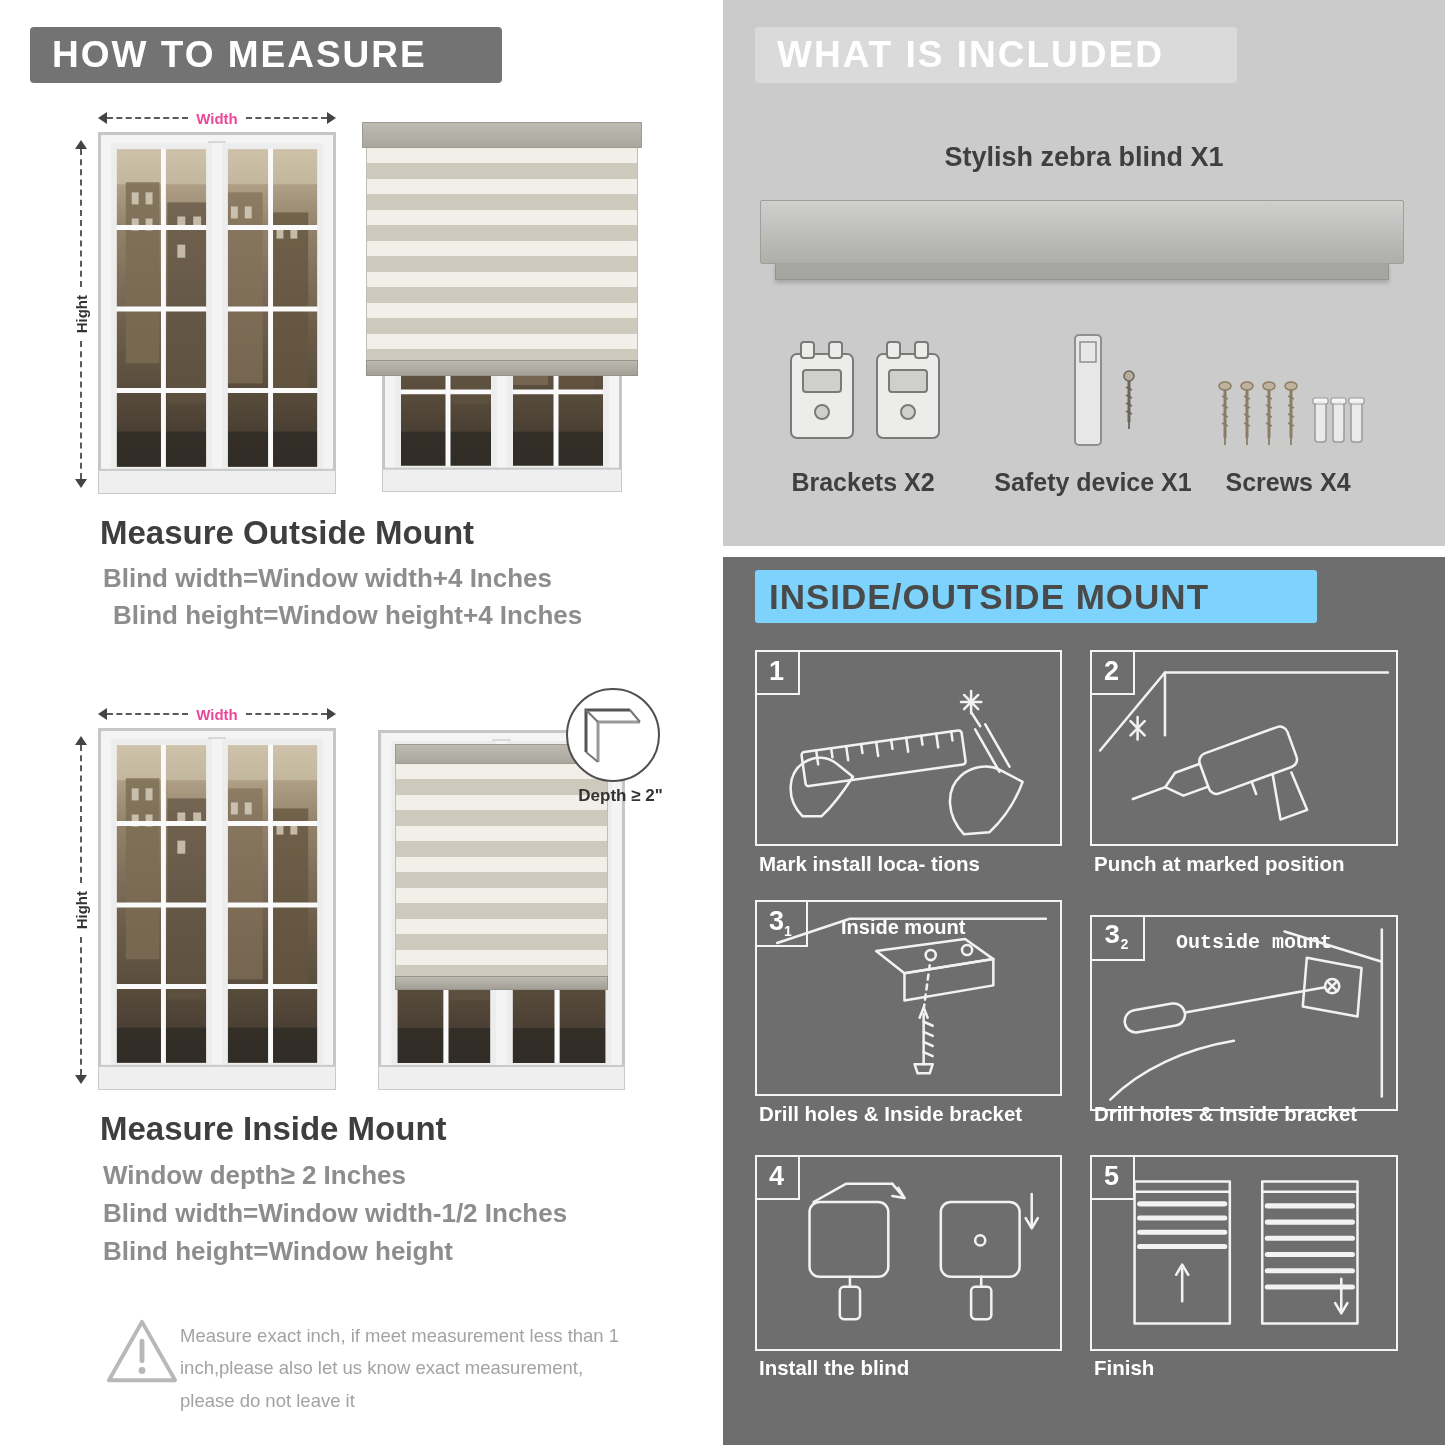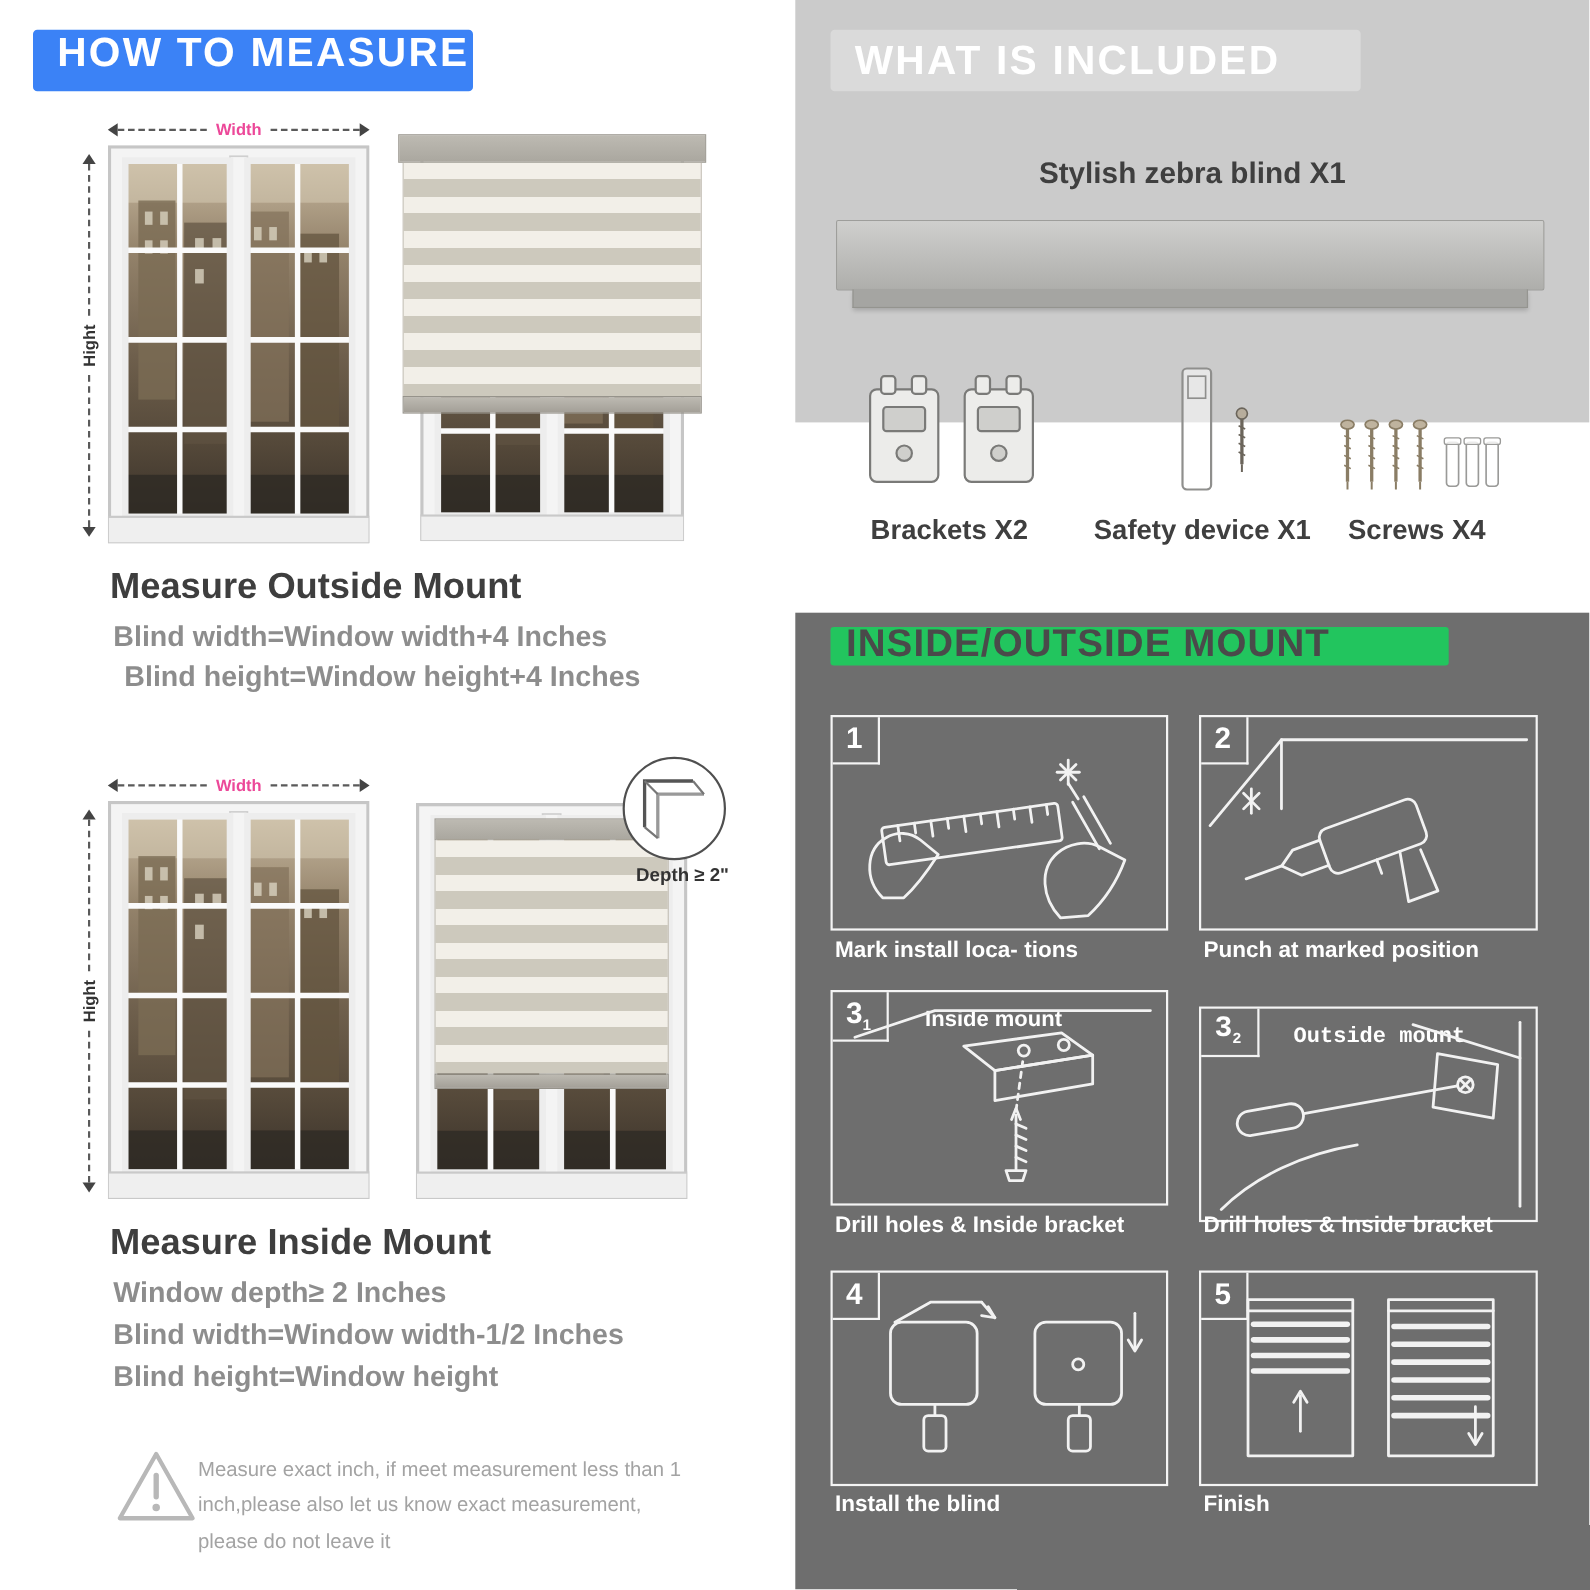--- a/index.html
+++ b/index.html
@@ -7,24 +7,24 @@
   body {
     font-family:"Liberation Sans", sans-serif;
     background:#ffffff;
     position:relative;
     overflow:hidden;
   }
   .abs { position:absolute; }
 
   
   .htm-banner {
-    left:30px; top:27px; width:400px; height:56px;
-    background:#3b82f6; border-radius:4px;
+    left:30px; top:27px; width:472px; height:56px;
+    background:#737373; border-radius:4px;
     color:#fff; font-size:37px; font-weight:bold; letter-spacing:2px;
-    display:flex; align-items:flex-start; padding-left:22px;
+    display:flex; align-items:center; padding-left:22px;
   }
   .section-title { font-size:33px; font-weight:bold; color:#3e3e3e; }
   .measure-line { font-size:26px; font-weight:bold; color:#8d8d8d; }
 
   
   .warrow { display:flex; align-items:center; height:16px; }
   .warrow .dash { flex:1; border-top:2px dashed #5a5a5a; height:0; }
   .warrow .alabel { font-size:15px; color:#ec4899; padding:0 8px; font-weight:bold; white-space:nowrap; }
   .ah { width:0; height:0; border:6px solid transparent; }
   .ah.l { border-left:none; border-right:9px solid #444; }
@@ -51,44 +51,44 @@
 
   .depth-circle {
     width:94px; height:94px; border-radius:50%;
     background:#fff; border:2px solid #4f4f4f;
   }
   .depth-label { font-size:17px; font-weight:bold; color:#333; text-align:center; }
 
   .warning-text { font-size:18.5px; color:#a3a3a3; line-height:1.75; font-weight:500; }
 
   
-  .included-section { left:723px; top:0; width:722px; height:384px; background:#cbcbcb; }
+  .included-section { left:723px; top:0; width:722px; height:546px; background:#cbcbcb; }
   .wii-banner {
     left:32px; top:27px; width:482px; height:56px;
     background:rgba(255,255,255,0.30); border-radius:4px;
     color:#fff; font-size:37px; font-weight:bold; letter-spacing:2px;
     display:flex; align-items:center; padding-left:22px;
   }
   .blind-title { left:0; top:142px; width:100%; text-align:center;
     font-size:27px; font-weight:bold; color:#3f3f3f; }
   .rail-main { left:37px; top:200px; width:644px; height:64px;
     background:linear-gradient(180deg,#cfcfcd,#aeaeab);
     border:1px solid #9e9e9b; border-radius:2px; }
   .rail-lip { left:52px; top:263px; width:614px; height:17px;
     background:#a5a5a2; border:1px solid #94948f; border-top:none;
     box-shadow:0 3px 4px rgba(0,0,0,0.18); }
   .item-label { font-size:25px; font-weight:bold; color:#3f3f3f; text-align:center; }
 
   
   .mount-section { left:723px; top:557px; width:722px; height:888px; background:#6e6e6e; }
   .mount-banner {
-    left:32px; top:13px; width:562px; height:35px;
-    background:#22c55e; border-radius:3px;
+    left:32px; top:13px; width:562px; height:53px;
+    background:#7dd3fc; border-radius:3px;
     color:#4a4a4a; font-size:35px; font-weight:bold; letter-spacing:1px;
-    display:flex; align-items:flex-end; padding-left:14px;
+    display:flex; align-items:center; padding-left:14px;
   }
   .panel { border:2.5px solid #f4f4f4; }
   .pnum {
     position:absolute; left:0; top:0;
     padding:4px 14px 6px 12px;
     border-right:2.5px solid #f4f4f4; border-bottom:2.5px solid #f4f4f4;
     color:#fff; font-size:27px; font-weight:bold;
   }
   .pnum sub { font-size:14px; }
   .pmlabel { position:absolute; top:14px; color:#fff; font-size:20px; font-weight:bold; }

